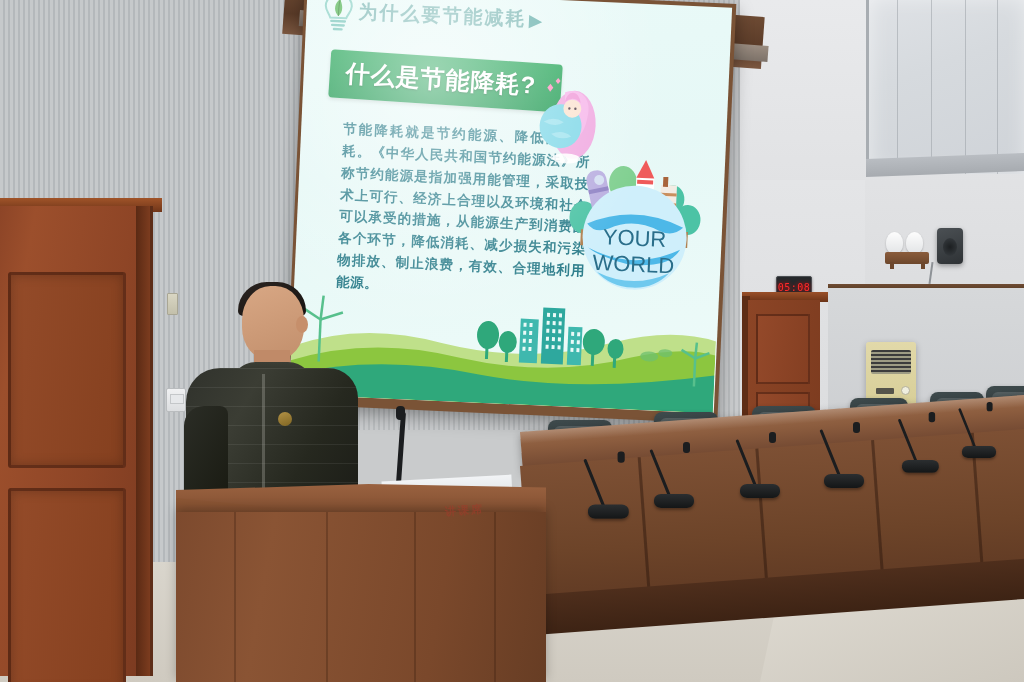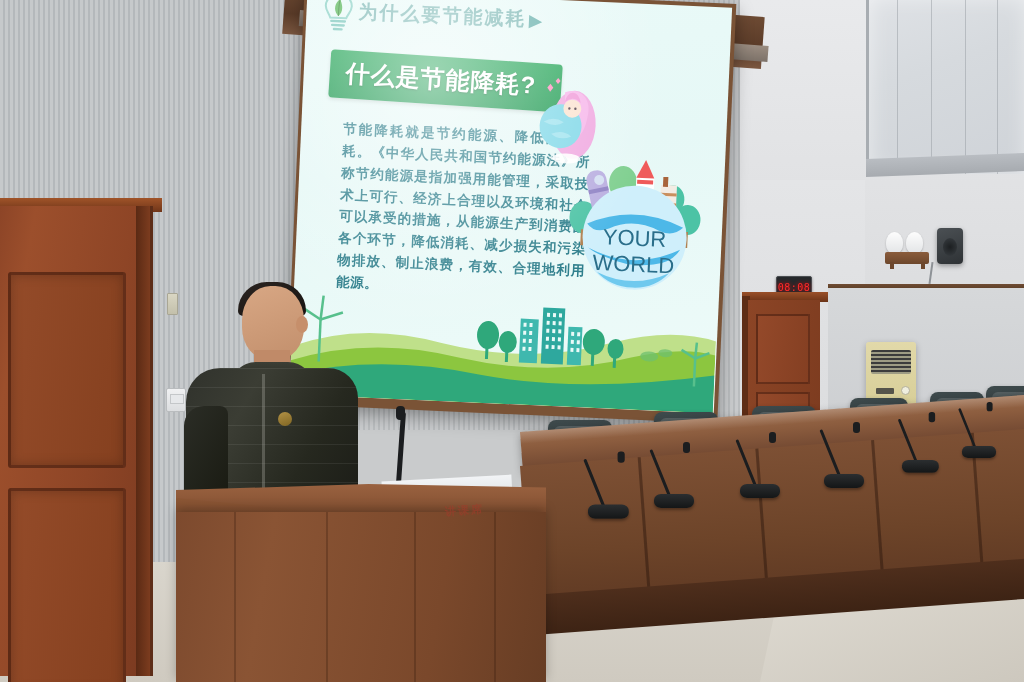--- a/index.html
+++ b/index.html
@@ -475,21 +475,21 @@
         </g>
       </svg>
 
     </div>
   </div>
 
   <div class="alcove-top"></div>
   <div class="alcove"></div>
 
   <div class="led-clock">
-    <span>08:08</span>
+    <span>05:08</span>
   </div>
   <div class="clock-bracket"></div>
 
   <div class="spotlights">
     <div class="spot a"></div>
     <div class="spot b"></div>
     <div class="spot-bar"></div>
     <div class="spot-leg" style="left:4px"></div>
     <div class="spot-leg" style="left:35px"></div>
   </div>

